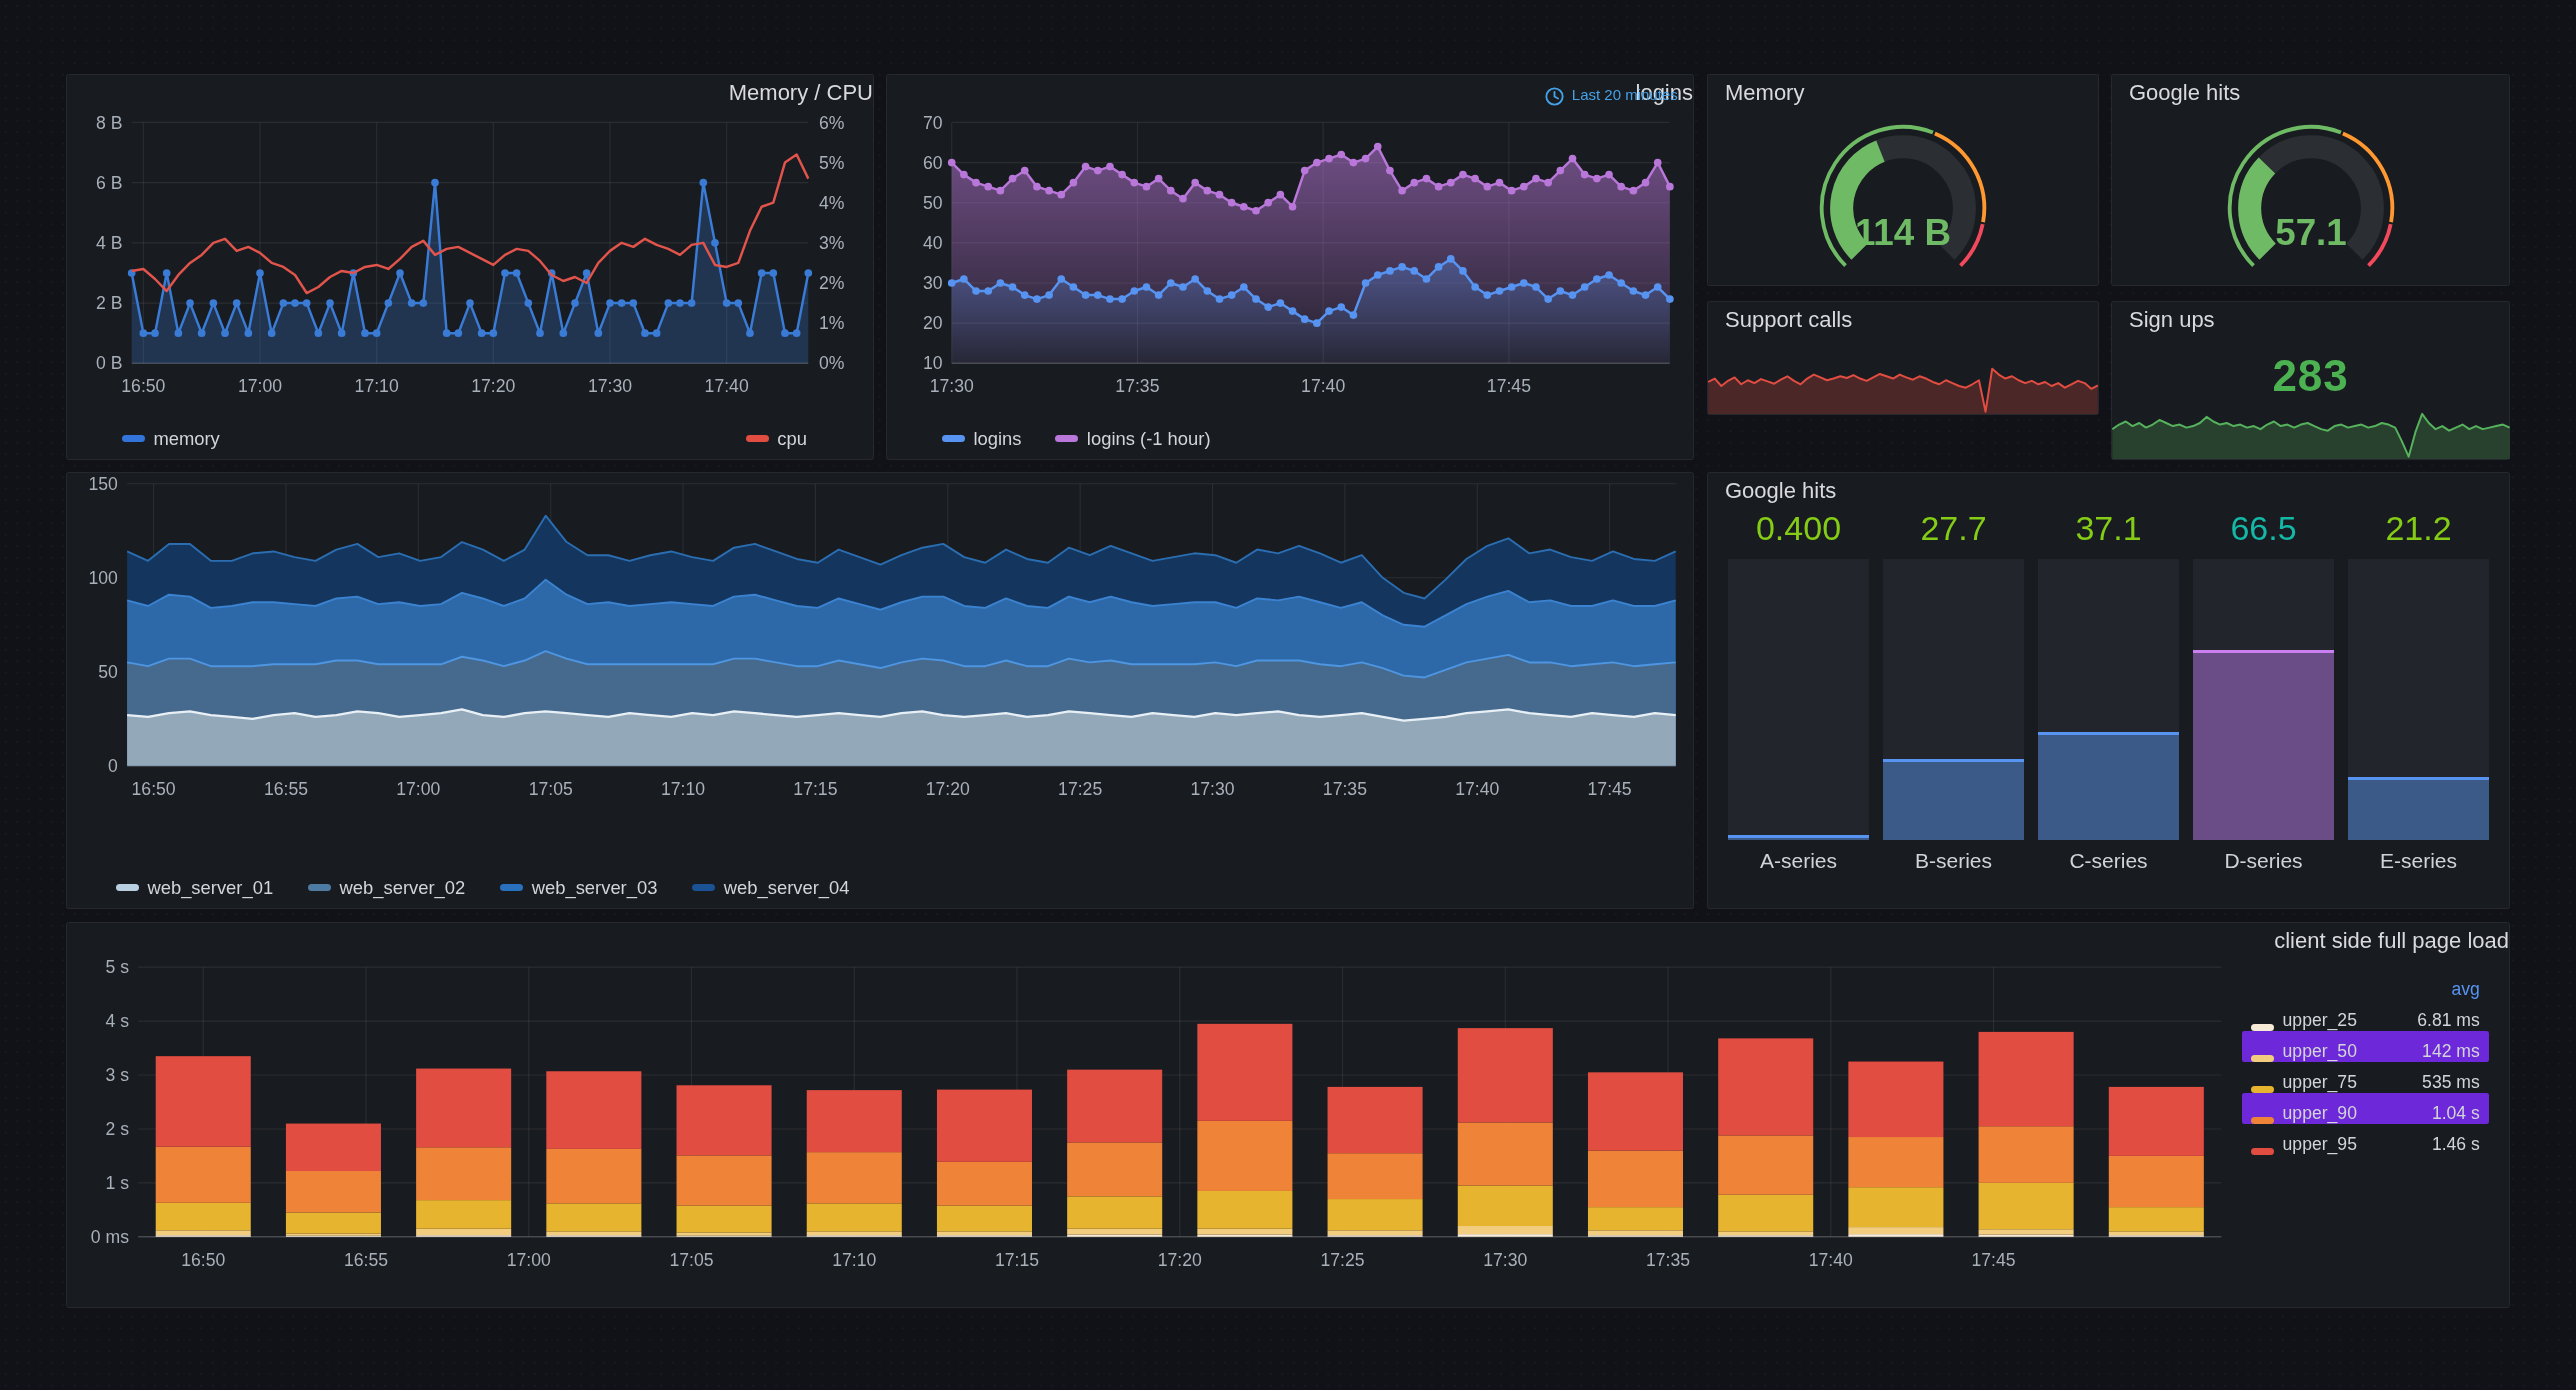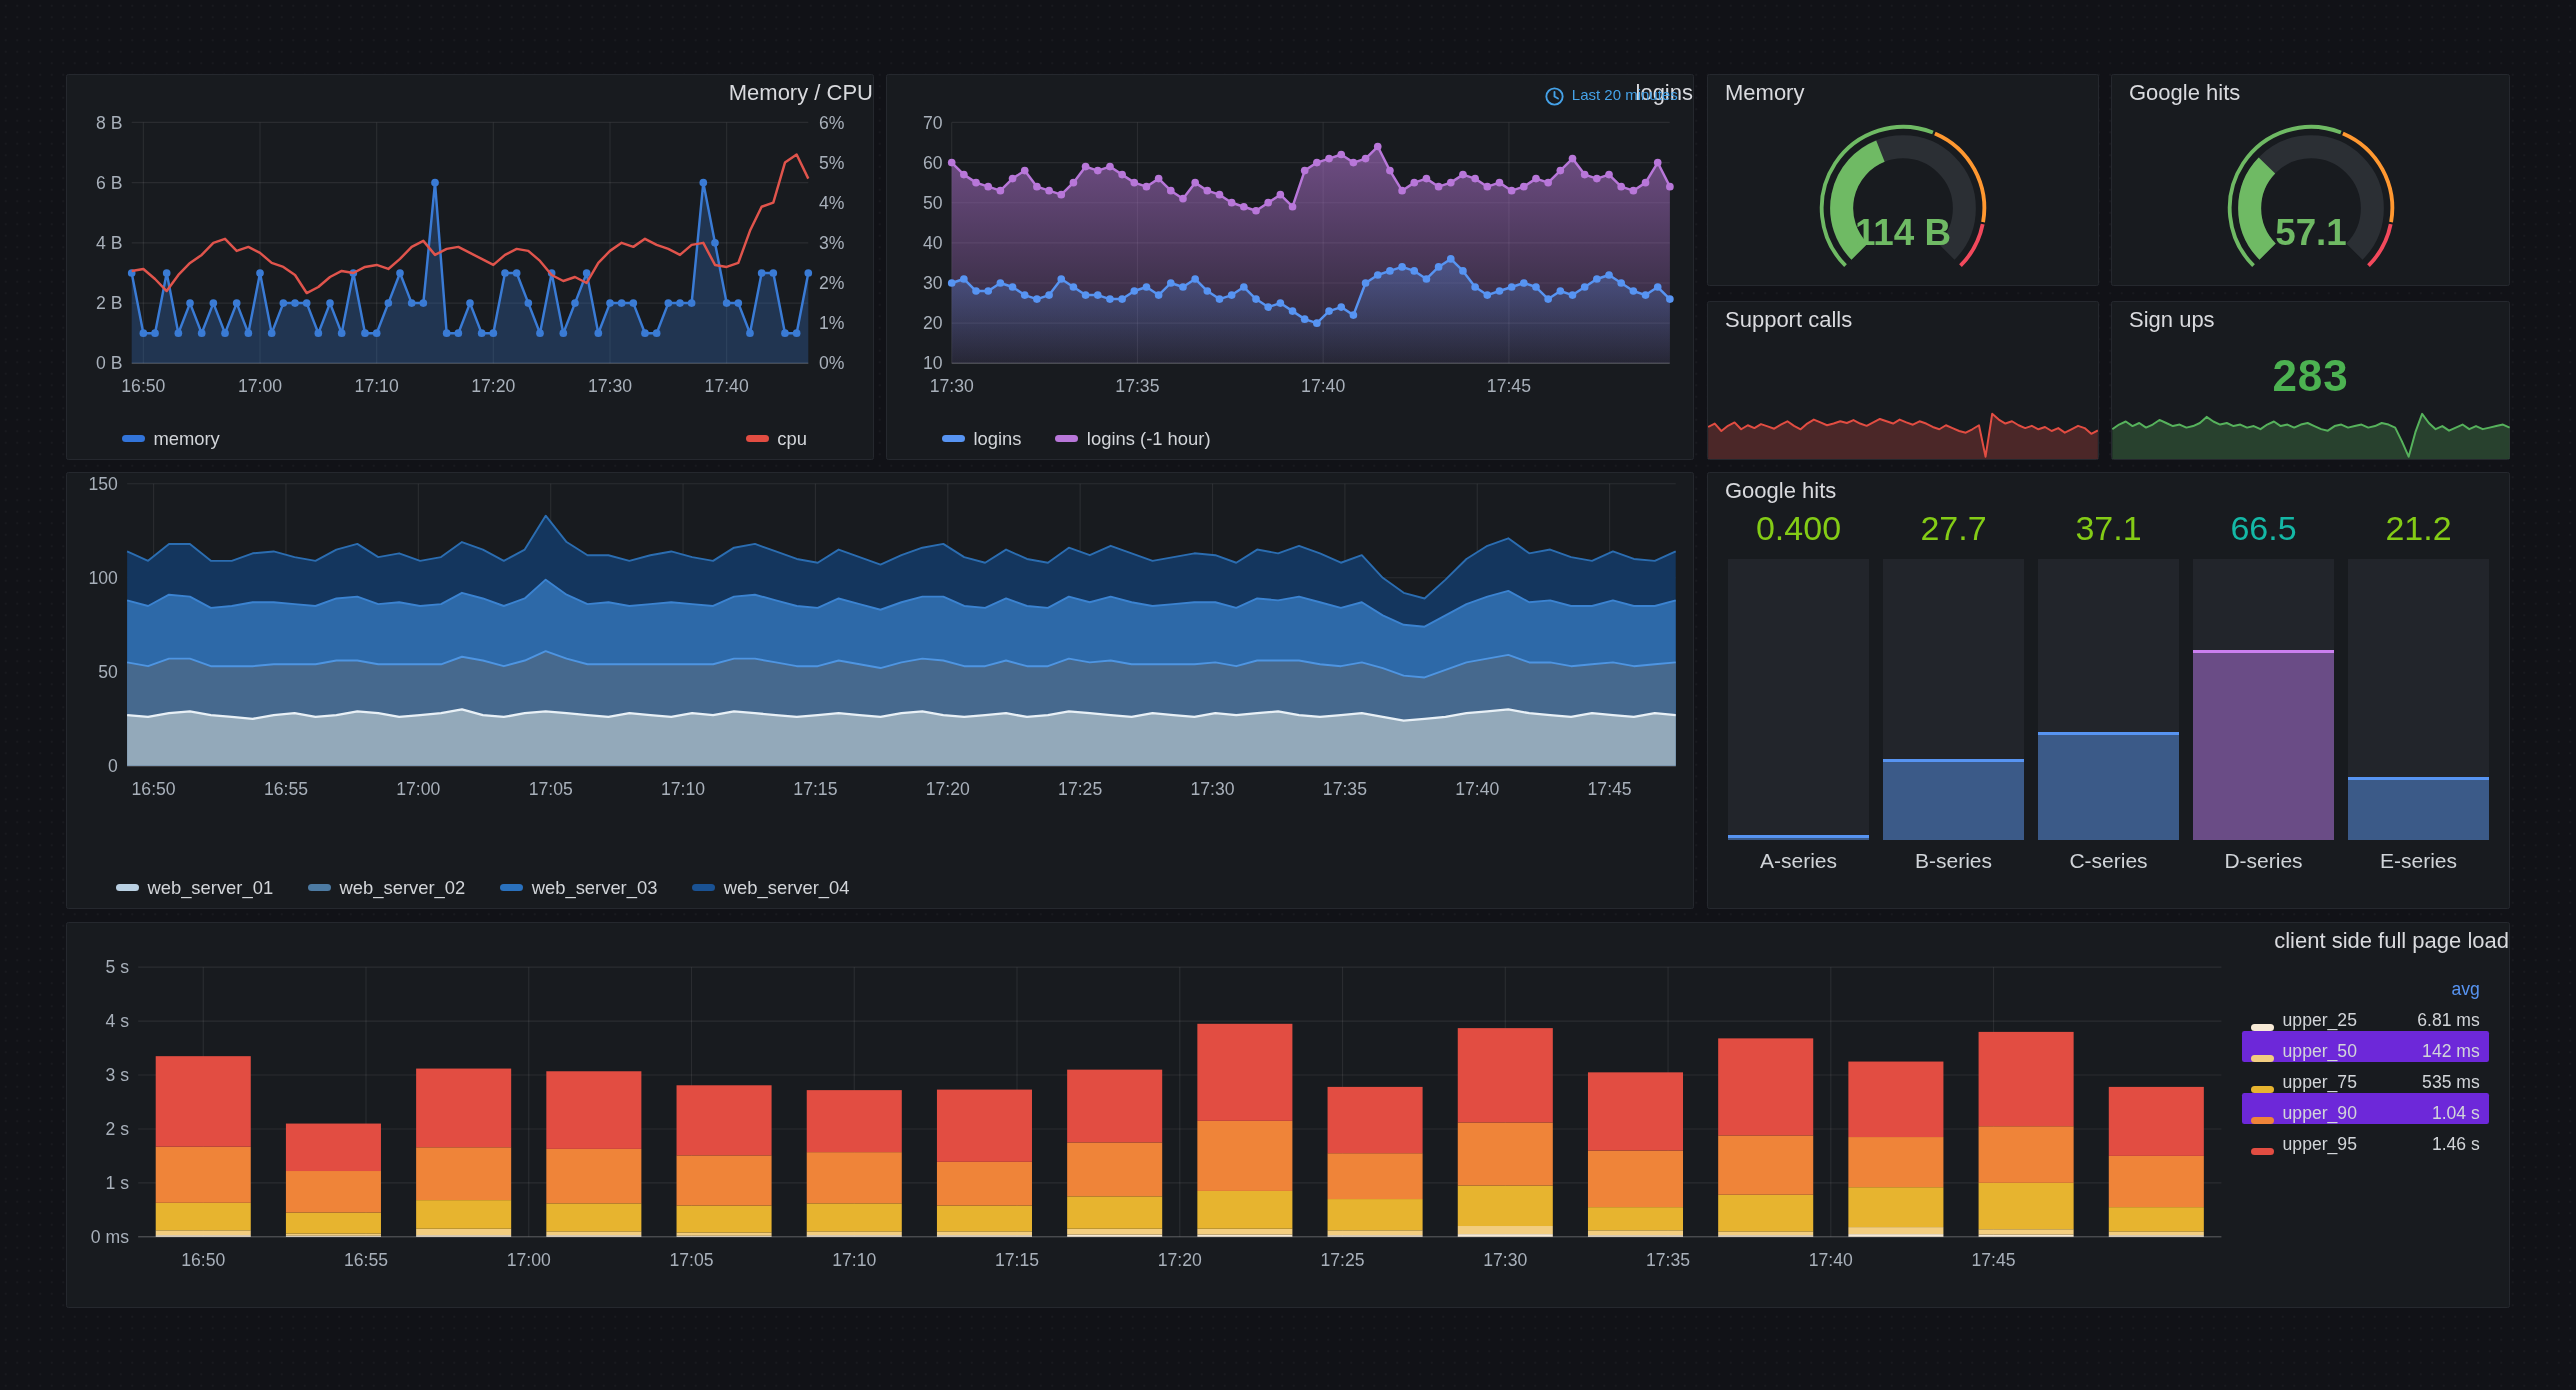--- a/index.html
+++ b/index.html
@@ -354,21 +354,21 @@
           <path d="M98.4314575050762,184.5685424949238A80,80 0 1 1 211.56854249492386,184.56854249492375" fill="none" stroke="#2b2f34" stroke-width="30"></path>
           <path d="M98.4314575050762,184.5685424949238A80,80 0 0 1 97.54989617894492,72.32697627261483" fill="none" stroke="#6fba64" stroke-width="30"></path>
           <path d="M80.04668119422597,202.95331880577405A106,106 0 0 1 194.0212025845759,29.44369249584537" fill="none" stroke="#6fba64" stroke-width="5"></path>
           <path d="M196.58773435997756,30.498921283895825A106,106 0 0 1 259.42158857240605,146.2244846296174" fill="none" stroke="#ff9830" stroke-width="5"></path>
           <path d="M258.90874450990253,148.95167808018735A106,106 0 0 1 229.95331880577413,202.95331880577396" fill="none" stroke="#f2495c" stroke-width="5"></path>
           <text x="155" y="176" text-anchor="middle" fill="#6fba64" style="font-size:48px;font-weight:700;font-family:&quot;Liberation Sans&quot;,sans-serif;">57.1</text>
         </svg>
     </div>
   </div>
 
-  <div class="panel" style="left:1707px;top:301px;width:392px;height:159px;">
+  <div class="panel" style="left:1707px;top:301px;width:392px;height:114px;">
     <div class="p-title left">Support calls</div>
     <svg id="s-support" class="spark" width="390" height="49" viewBox="0 0 509 64">
         <path d="M0,64L0,22.173333333333332L8.627118644067796,17.693333333333335L17.25423728813559,27.4L25.88135593220339,20.68L34.50847457627118,16.199999999999996L43.13559322033898,25.159999999999997L51.76271186440678,19.933333333333337L60.389830508474574,23.66666666666667L69.01694915254237,18.439999999999998L77.64406779661017,21.42666666666667L86.27118644067797,24.413333333333334L94.89830508474576,19.186666666666667L103.52542372881356,14.706666666666663L112.15254237288136,20.68L120.77966101694915,25.159999999999997L129.40677966101694,17.693333333333335L138.03389830508473,12.466666666666669L146.66101694915255,16.199999999999996L155.28813559322035,19.933333333333337L163.91525423728814,17.693333333333335L172.54237288135593,14.706666666666663L181.16949152542372,16.946666666666673L189.79661016949152,13.213333333333331L198.42372881355934,17.693333333333335L207.05084745762713,20.68L215.67796610169492,16.199999999999996L224.3050847457627,11.719999999999999L232.9322033898305,14.706666666666663L241.5593220338983,17.693333333333335L250.1864406779661,12.466666666666669L258.8135593220339,16.199999999999996L267.4406779661017,19.186666666666667L276.06779661016947,14.706666666666663L284.6949152542373,17.693333333333335L293.3220338983051,22.173333333333332L301.9491525423729,25.159999999999997L310.5762711864407,19.933333333333337L319.20338983050846,23.66666666666667L327.8305084745763,27.4L336.45762711864404,29.639999999999997L345.08474576271186,25.159999999999997L353.7118644067797,19.933333333333337L362.33898305084745,61L370.96610169491527,5L379.59322033898303,12.466666666666669L388.22033898305085,17.693333333333335L396.8474576271187,14.706666666666663L405.47457627118644,19.933333333333337L414.10169491525426,23.66666666666667L422.728813559322,20.68L431.35593220338984,25.159999999999997L439.9830508474576,22.173333333333332L448.6101694915254,27.4L457.23728813559325,23.66666666666667L465.864406779661,29.639999999999997L474.49152542372883,25.159999999999997L483.1186440677966,20.68L491.7457627118644,23.66666666666667L500.3728813559322,31.133333333333333L509,26.653333333333336L509,64Z" fill="rgba(226,77,66,0.25)" stroke="none"></path>
         <path d="M0,22.173333333333332L8.627118644067796,17.693333333333335L17.25423728813559,27.4L25.88135593220339,20.68L34.50847457627118,16.199999999999996L43.13559322033898,25.159999999999997L51.76271186440678,19.933333333333337L60.389830508474574,23.66666666666667L69.01694915254237,18.439999999999998L77.64406779661017,21.42666666666667L86.27118644067797,24.413333333333334L94.89830508474576,19.186666666666667L103.52542372881356,14.706666666666663L112.15254237288136,20.68L120.77966101694915,25.159999999999997L129.40677966101694,17.693333333333335L138.03389830508473,12.466666666666669L146.66101694915255,16.199999999999996L155.28813559322035,19.933333333333337L163.91525423728814,17.693333333333335L172.54237288135593,14.706666666666663L181.16949152542372,16.946666666666673L189.79661016949152,13.213333333333331L198.42372881355934,17.693333333333335L207.05084745762713,20.68L215.67796610169492,16.199999999999996L224.3050847457627,11.719999999999999L232.9322033898305,14.706666666666663L241.5593220338983,17.693333333333335L250.1864406779661,12.466666666666669L258.8135593220339,16.199999999999996L267.4406779661017,19.186666666666667L276.06779661016947,14.706666666666663L284.6949152542373,17.693333333333335L293.3220338983051,22.173333333333332L301.9491525423729,25.159999999999997L310.5762711864407,19.933333333333337L319.20338983050846,23.66666666666667L327.8305084745763,27.4L336.45762711864404,29.639999999999997L345.08474576271186,25.159999999999997L353.7118644067797,19.933333333333337L362.33898305084745,61L370.96610169491527,5L379.59322033898303,12.466666666666669L388.22033898305085,17.693333333333335L396.8474576271187,14.706666666666663L405.47457627118644,19.933333333333337L414.10169491525426,23.66666666666667L422.728813559322,20.68L431.35593220338984,25.159999999999997L439.9830508474576,22.173333333333332L448.6101694915254,27.4L457.23728813559325,23.66666666666667L465.864406779661,29.639999999999997L474.49152542372883,25.159999999999997L483.1186440677966,20.68L491.7457627118644,23.66666666666667L500.3728813559322,31.133333333333333L509,26.653333333333336" fill="none" stroke="#e24d42" stroke-width="2.6" stroke-linejoin="round"></path>
       </svg>
   </div>
 
   <div class="panel" style="left:2111px;top:301px;width:399px;height:159px;">
     <div class="p-title left">Sign ups</div>
     <div class="big" style="top:49px;color:#4cb251;">283</div>

